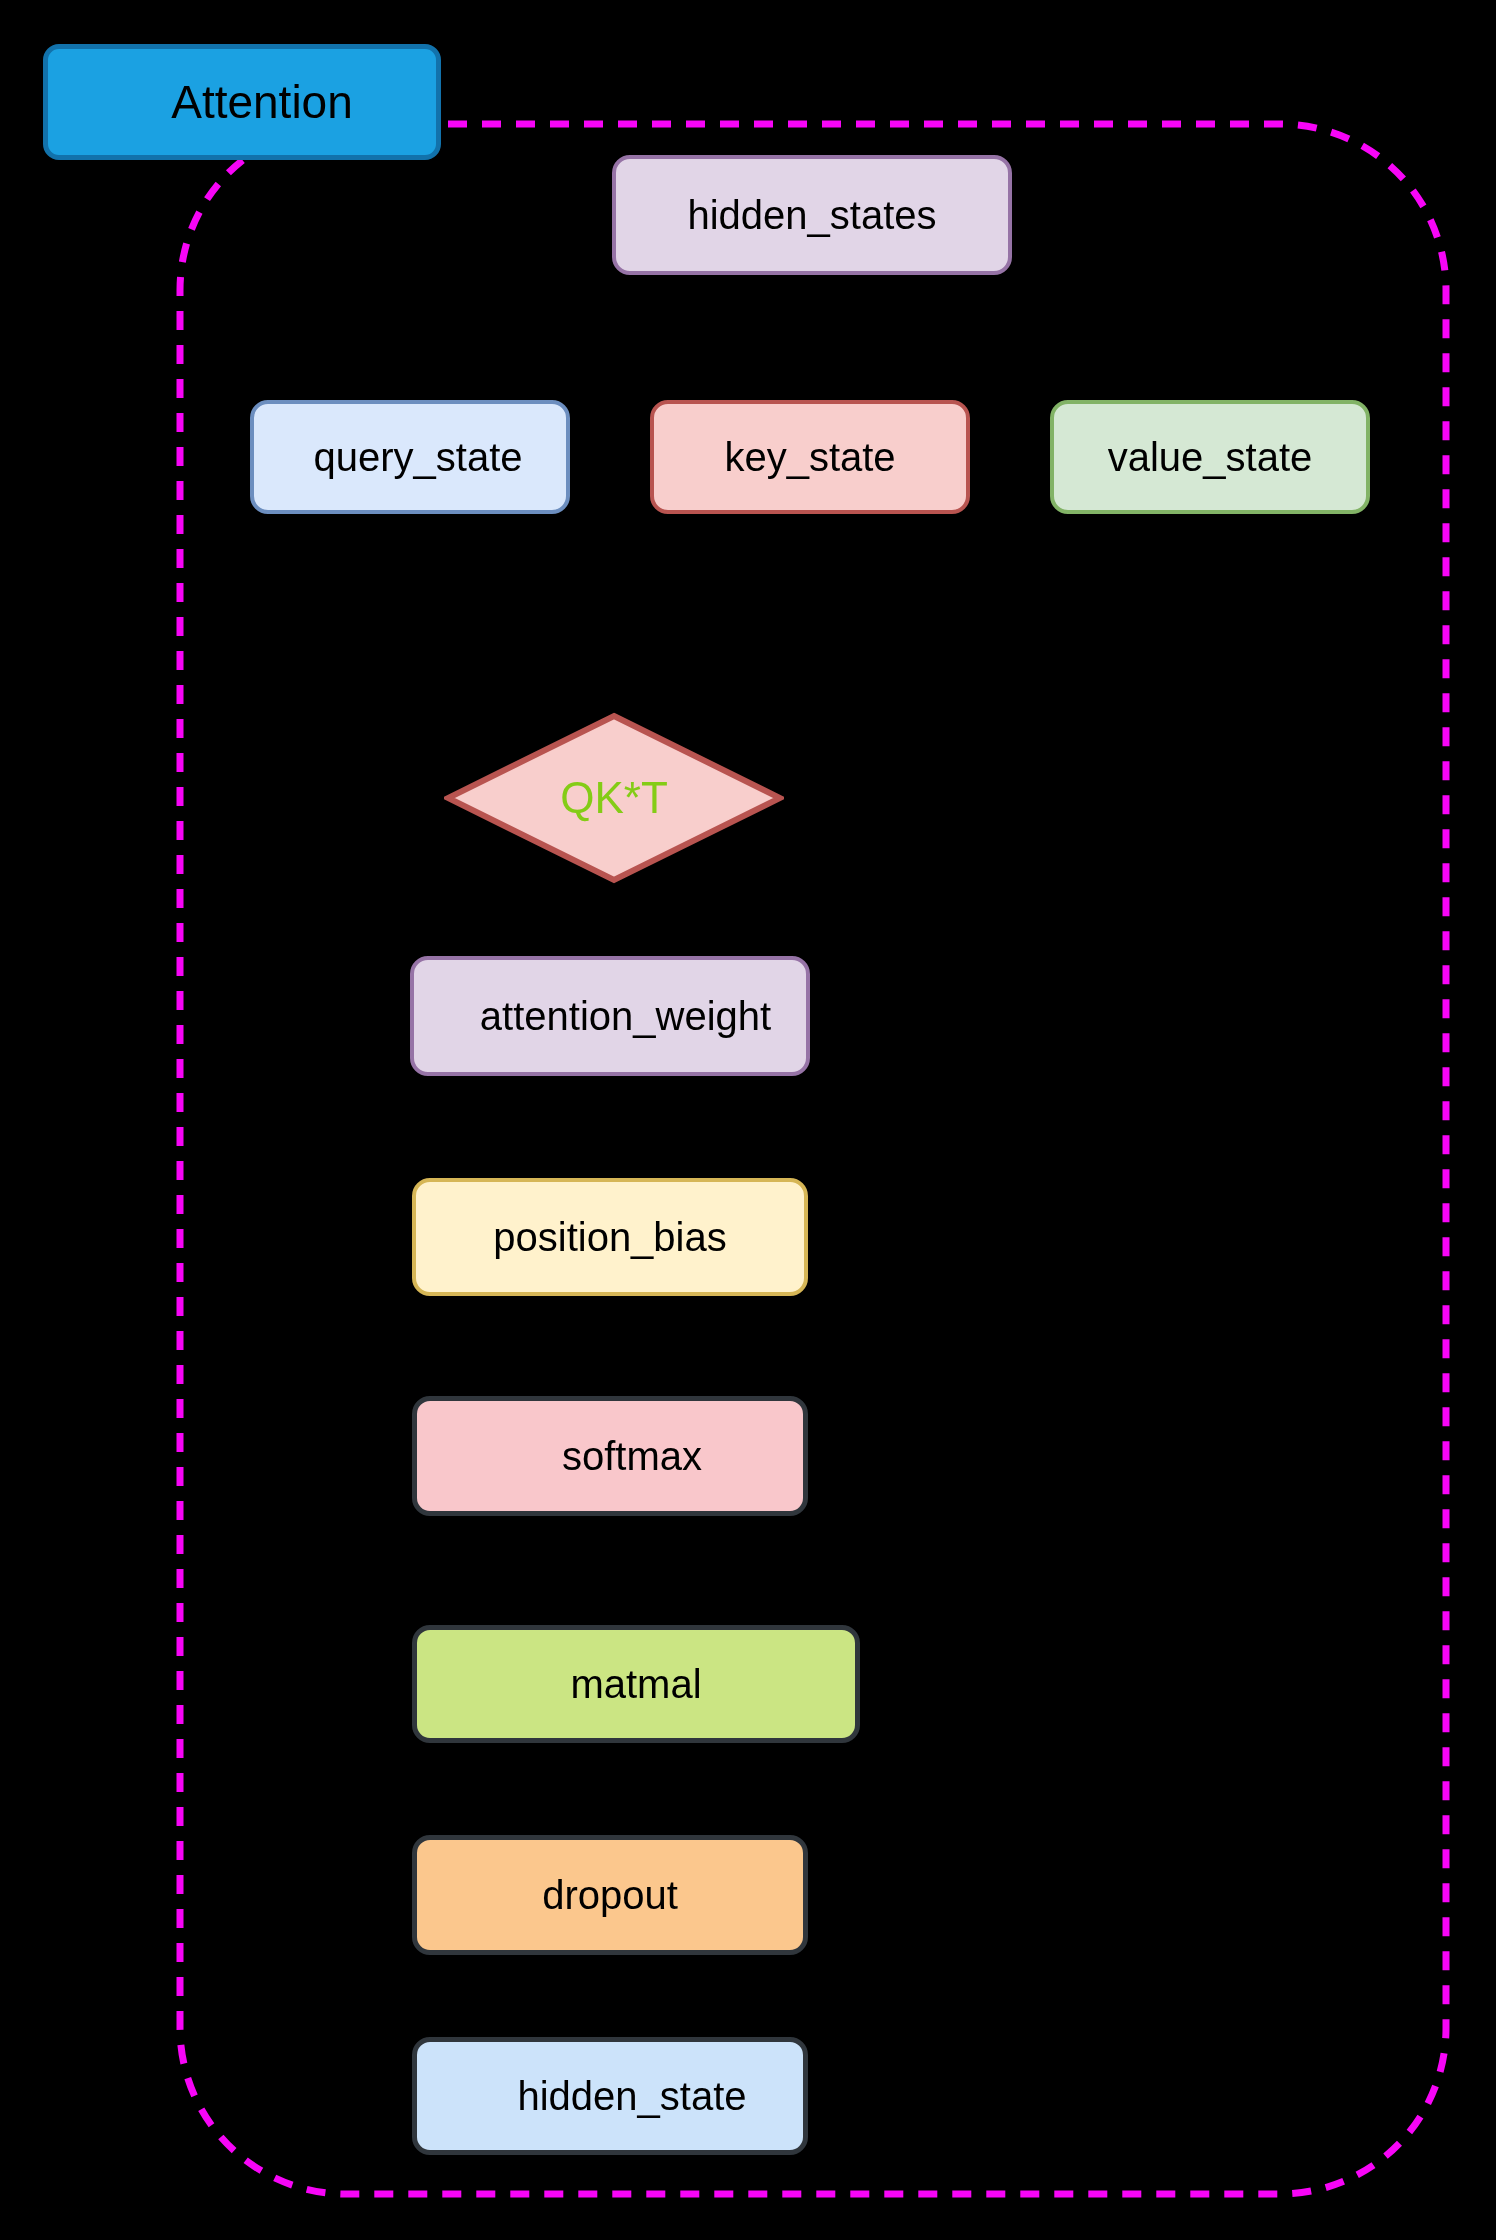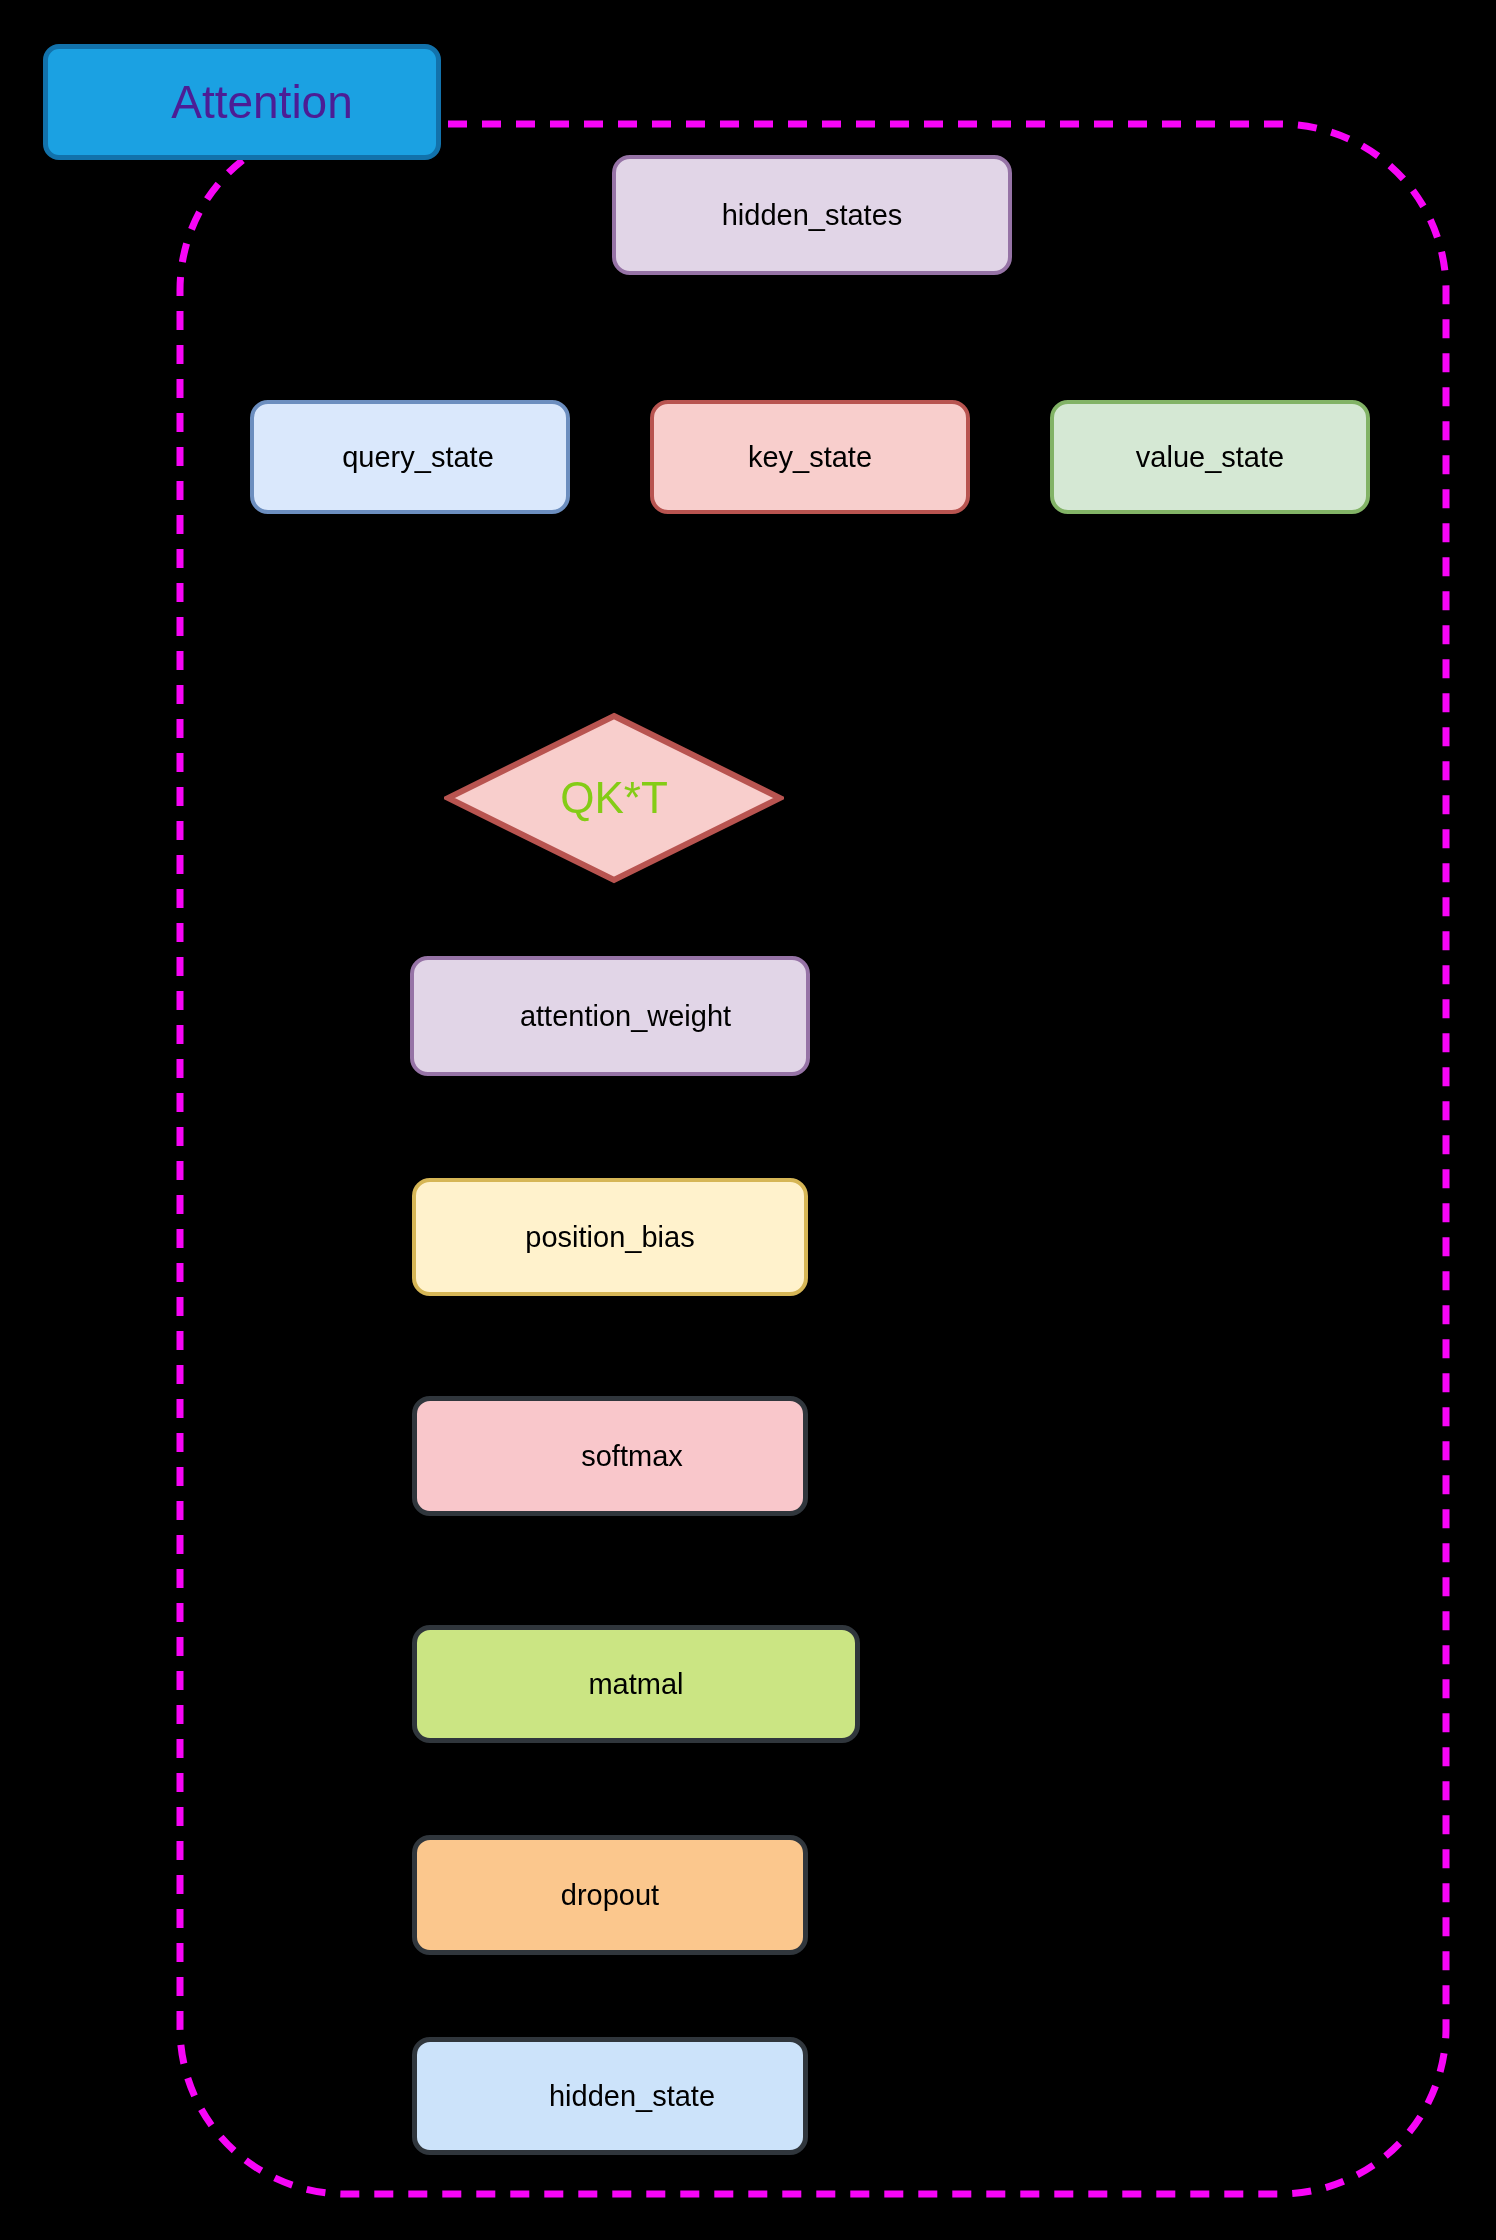--- a/index.html
+++ b/index.html
@@ -27,21 +27,21 @@
   }
   
   .node {
     position: absolute;
     box-sizing: border-box;
     border: 4px solid #000;
     border-radius: 18px;
     display: flex;
     align-items: center;
     justify-content: center;
-    font-size: 29px;
+    font-size: 40px;
     color: #000000;
     white-space: nowrap;
     z-index: 2;
   }
   .node.dark-border { border-width: 5px; }
 
   
   #n-attention {
     left: 43px;  top: 44px;  width: 398px; height: 116px;
     border-radius: 16px;
@@ -89,21 +89,21 @@
 </style>
 </head>
 <body>
 
 <div class="stage">
 
   <svg class="container-svg" viewBox="0 0 1274 2078" xmlns="http://www.w3.org/2000/svg">
     <rect x="4" y="4" width="1266" height="2070" rx="166" ry="166" fill="none" stroke-width="7" stroke-dasharray="19 15" stroke="#f705f7"></rect>
   </svg>
 
-  <div class="node" id="n-attention" style="background-color: rgb(27, 161, 226); border-color: rgb(18, 114, 171); color: #4c1d95; padding-left: 40px;">Attention</div>
+  <div class="node" id="n-attention" style="background-color: rgb(27, 161, 226); border-color: rgb(18, 114, 171); color: #000000; padding-left: 40px;">Attention</div>
 
   <div class="node" id="n-hidden-states" style="background-color: rgb(225, 213, 231); border-color: rgb(150, 115, 166);">hidden_states</div>
 
   <div class="node" id="n-query-state" style="background-color: rgb(218, 232, 252); border-color: rgb(108, 142, 191);">query_state</div>
 
   <div class="node" id="n-key-state" style="background-color: rgb(248, 206, 204); border-color: rgb(184, 84, 80);">key_state</div>
 
   <div class="node" id="n-value-state" style="background-color: rgb(213, 232, 212); border-color: rgb(130, 179, 102);">value_state</div>
 
   <div class="diamond-wrap">

